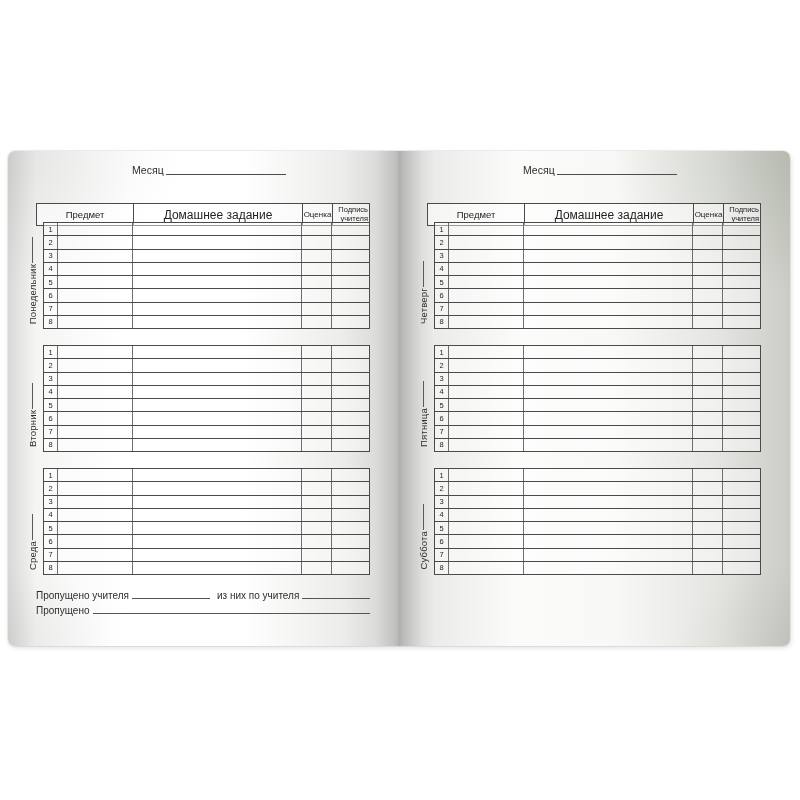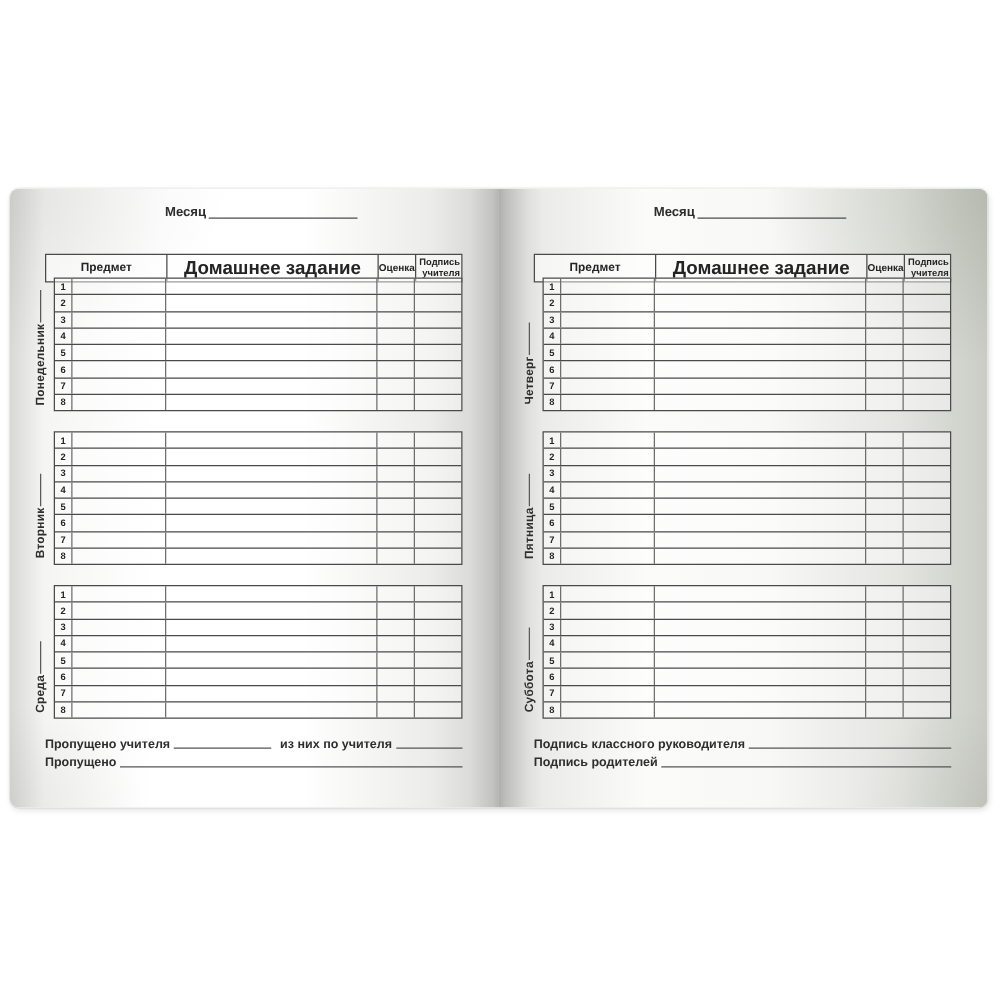--- a/index.html
+++ b/index.html
@@ -2,21 +2,21 @@
 <html><head>
 <meta charset="utf-8">
 <style>
   html, body {
     margin: 0; padding: 0;
     width: 800px; height: 800px;
     background: #ffffff;
     font-family: "Liberation Sans", sans-serif;
     overflow: hidden;
   }
-  .stage { position: relative; width: 800px; height: 800px; font-weight: bold; }
+  .stage { position: relative; width: 800px; height: 800px; }
 
   
   .spread {
     position: absolute; left: 8px; top: 151px;
     width: 782px; height: 495px;
     border-radius: 7px;
     display: flex;
     overflow: hidden;
     box-shadow: 0 0 0 1px rgba(0,0,0,0.06), 1px 2px 5px rgba(0,0,0,0.12);
   }
@@ -55,21 +55,21 @@
     position: absolute; top: 52px; left: 28px;
     width: 334px; height: 23px;
     display: flex; box-sizing: border-box;
     border: 1px solid #4a4a4a;
     background: rgba(255,255,255,0.55);
     color: #242424; text-align: right;
   }
   .hcell { display: flex; align-items: center; justify-content: center; box-sizing: border-box; }
   .hcell + .hcell { border-left: 1px solid #4a4a4a; }
   .hcell.subject  { width: 96px; font-size: 9.5px; }
-  .hcell.homework { flex: 1;     font-size: 15px; }
+  .hcell.homework { flex: 1;     font-size: 12px; }
   .hcell.grade    { width: 30px; font-size: 8px; }
   .hcell.signature{ width: 37px; font-size: 7.5px; line-height: 1.1; padding: 0 1px; }
 
   
   .day-blocks {
     position: absolute; top: 71px; left: 14px; width: 348px;
     display: flex; flex-direction: column;
   }
   .day-block { display: flex; height: 107px; margin-bottom: 16px; }
   .day-label-col {
@@ -581,26 +581,16 @@
     <span class="cell num">8</span>
     <span class="cell subject"></span>
     <span class="cell homework"></span>
     <span class="cell grade"></span>
     <span class="cell signature"></span>
   </div>
 </div>
   </div>
 </div>
 
-      <div class="page-footer">
-        <div class="footer-row">
-          <span>Подпись классного руководителя</span>
-          <span class="fline grow"></span>
-        </div>
-        <div class="footer-row">
-          <span>Подпись родителей</span>
-          <span class="fline grow"></span>
-        </div>
-      </div>
     </section>
 
   </div>
 </div>
 
 </body></html>

